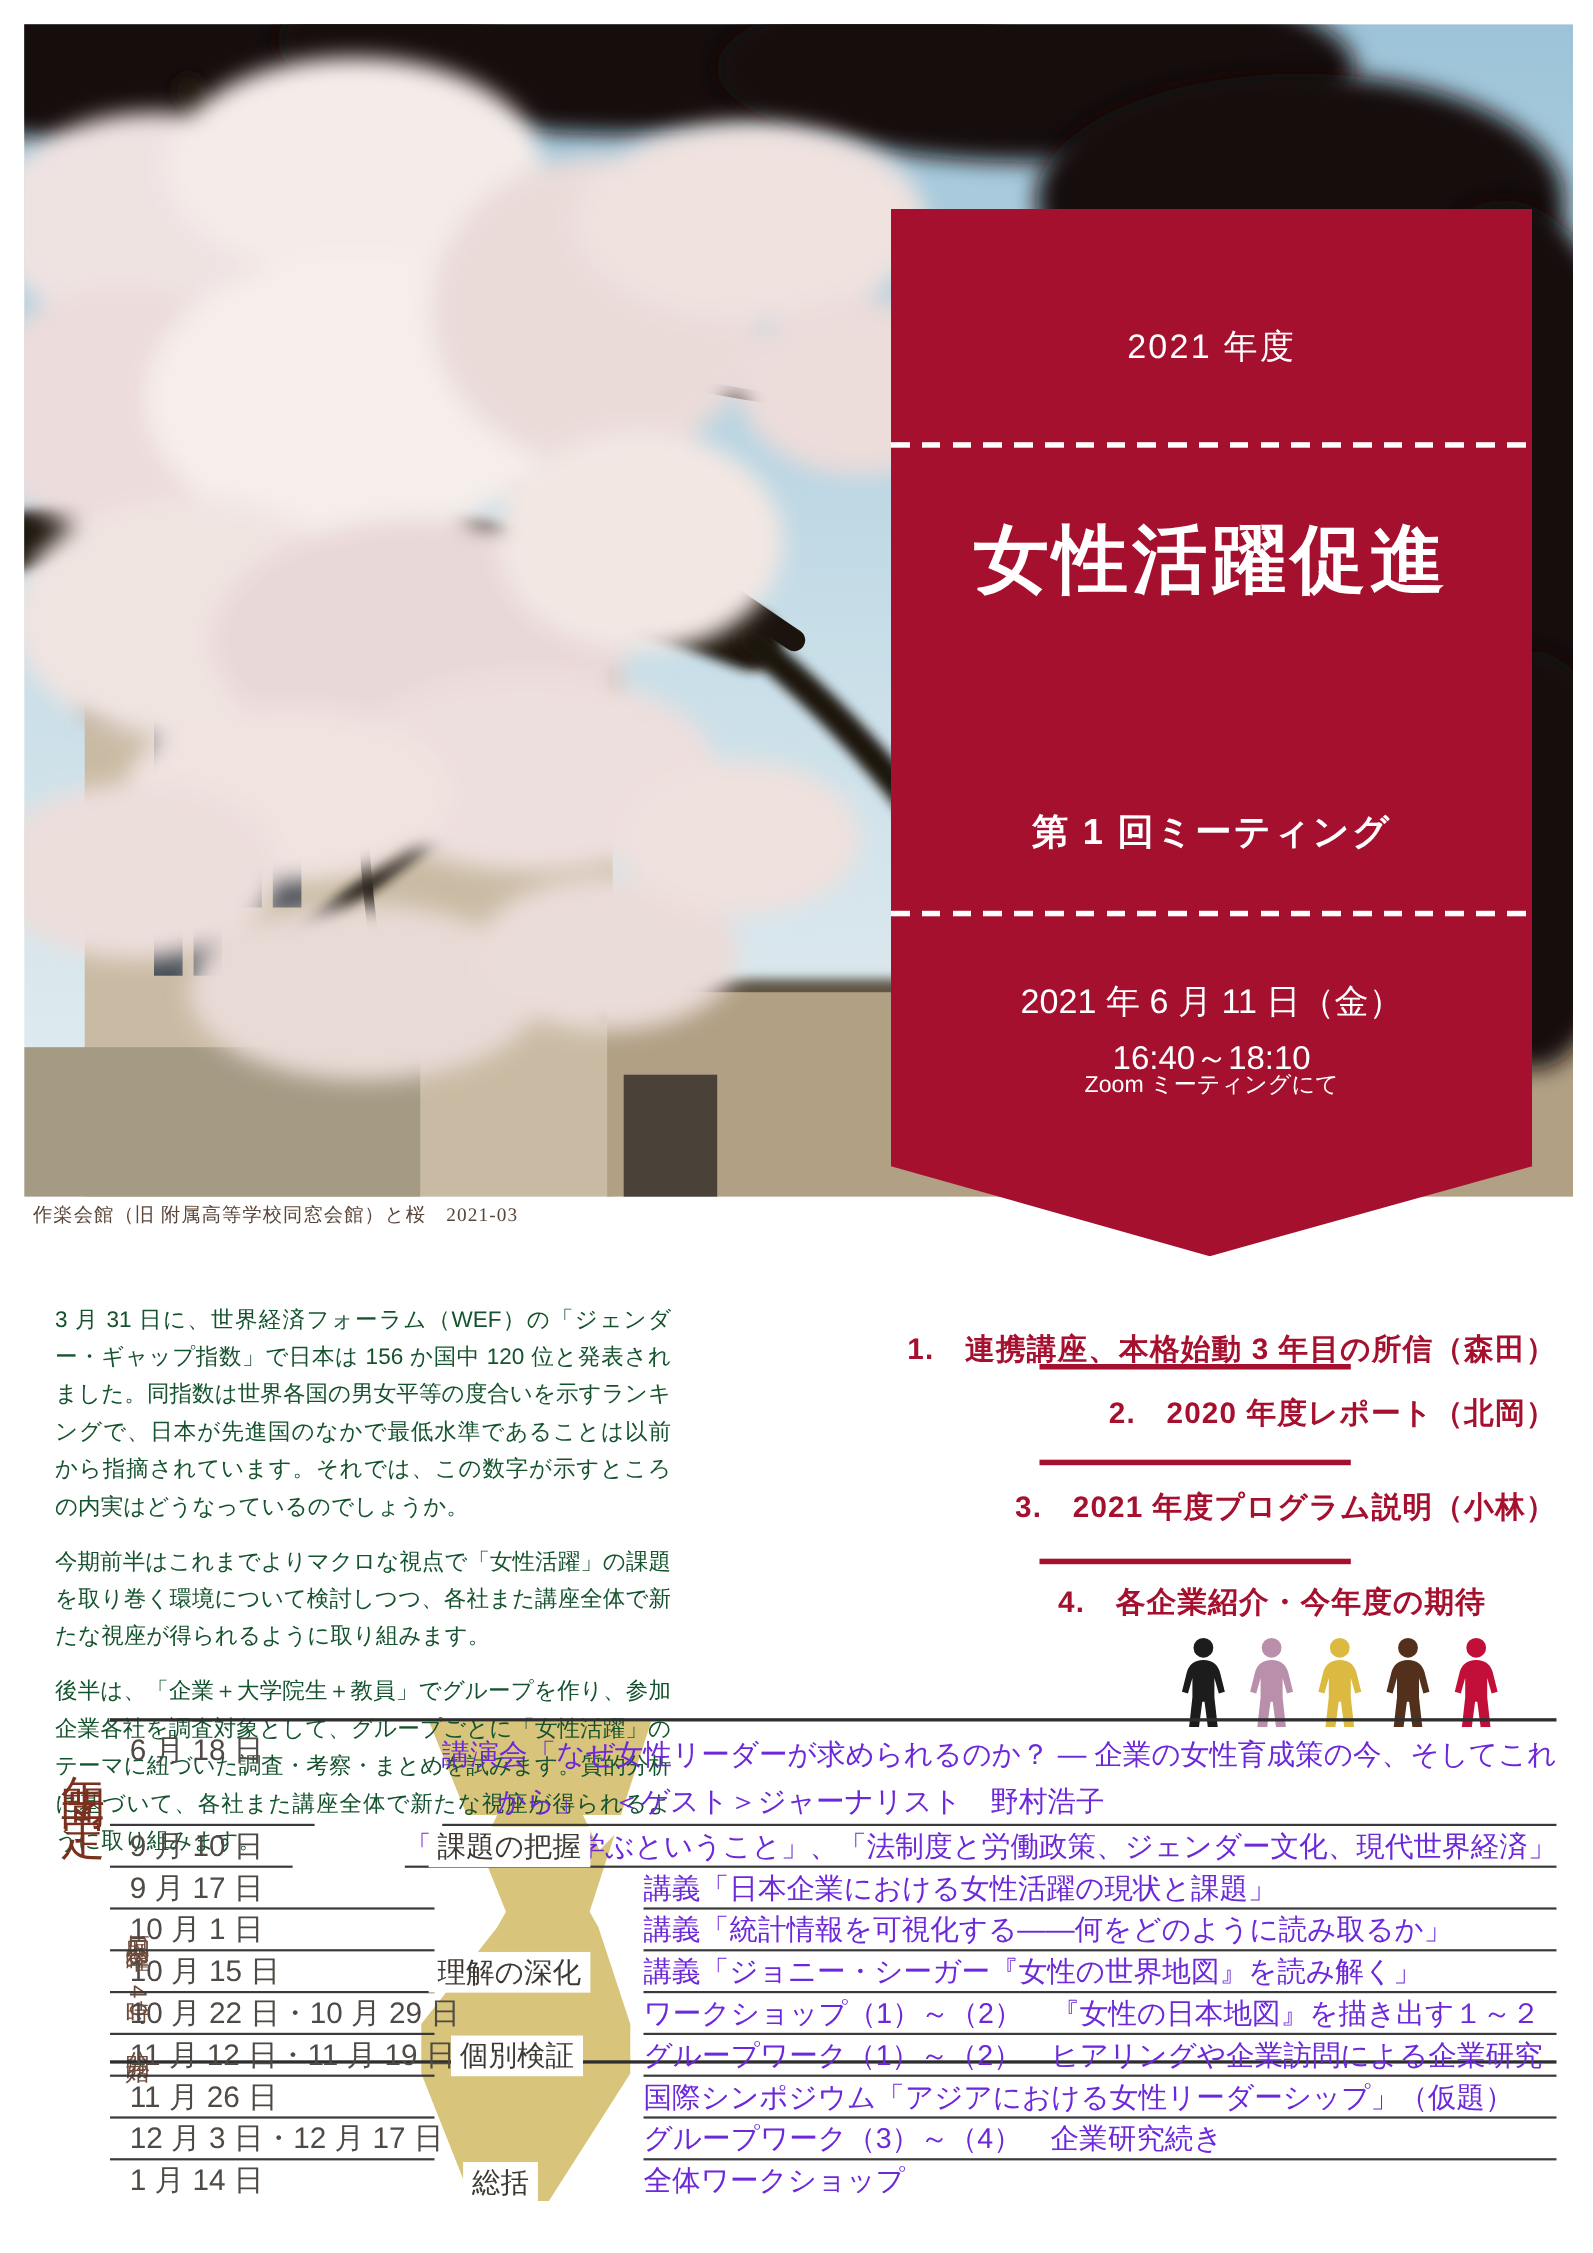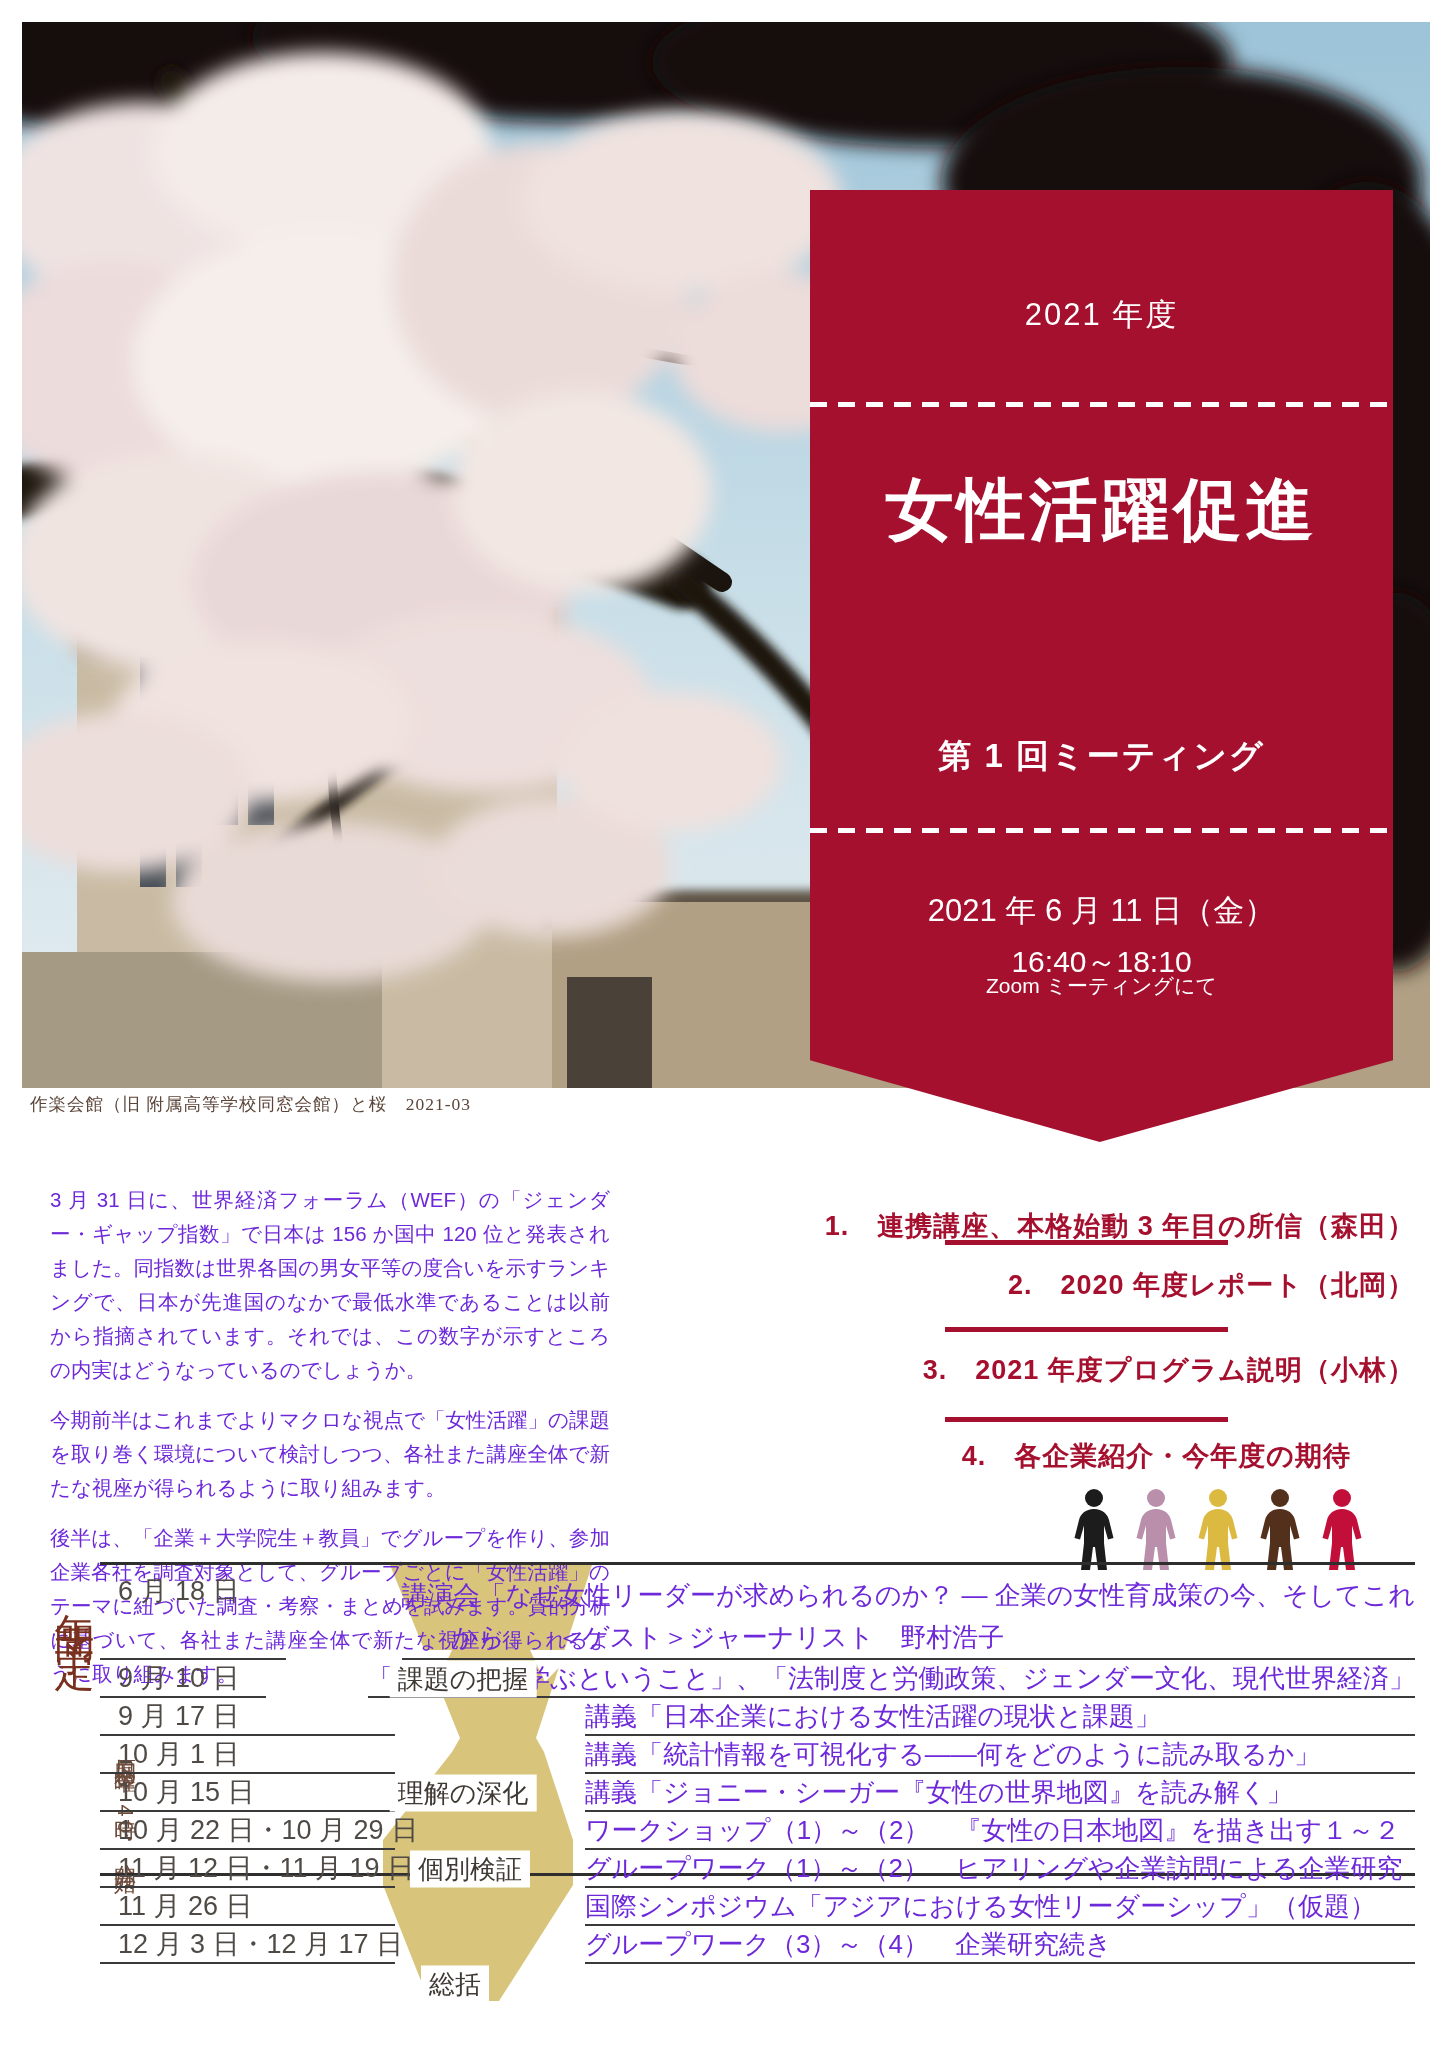--- a/index.html
+++ b/index.html
@@ -29,21 +29,21 @@
   .b-date   { top:700px; font-size:31px; }
   .b-time   { top:752px; font-size:30px; }
   .b-venue  { top:782px; font-size:21px; }
 
   
   .caption { position:absolute; left:30px; top:1092px; z-index:3; font-size:17.5px;
              color:#5b4539; letter-spacing:1px; font-family:"Liberation Serif", serif; }
 
   
   .intro { position:absolute; left:50px; top:1183px; width:560px; z-index:3; }
-  .intro p { margin:0 0 16px 0; font-size:20.5px; line-height:34px; color:#6d28d9; text-align:justify; }
+  .intro p { margin:0 0 16px 0; font-size:20.5px; line-height:34px; color:#14532d; text-align:justify; }
 
   
   .agenda { position:absolute; left:790px; top:0; width:625px; z-index:3; color:#a6102f; }
   .agenda .item { position:absolute; right:0; width:625px; text-align:right;
                   font-size:27px; font-weight:bold; letter-spacing:1px; white-space:nowrap; }
   .ag-i1 { top:1208px; } .ag-i2 { top:1267px; } .ag-i3 { top:1352px; } .ag-i4 { top:1438px; padding-right:64px; }
   .agenda .sep { position:absolute; left:155px; width:283px; height:5px; background:#a6102f; }
   .ag-s1 { top:1240px; } .ag-s2 { top:1327px; } .ag-s3 { top:1417px; }
 
   
@@ -285,20 +285,25 @@
     <div class="t-row">
       <div class="c-date">11 月 26 日</div>
       <div class="c-gap"></div>
       <div class="c-desc">国際シンポジウム「アジアにおける女性リーダーシップ」（仮題）</div>
     </div>
     <div class="t-row">
       <div class="c-date">12 月 3 日・12 月 17 日</div>
       <div class="c-gap"></div>
       <div class="c-desc">グループワーク（3）～（4）　企業研究続き</div>
     </div>
+    <div class="t-row last">
+      <div class="c-date">1 月 14 日</div>
+      <div class="c-gap"></div>
+      <div class="c-desc">全体ワークショップ</div>
+    </div>
   </div>
 
   <div class="phase-label ph-1">課題の把握</div>
   <div class="phase-label ph-2">理解の深化</div>
   <div class="phase-label ph-3">個別検証</div>
   <div class="phase-label ph-4">総括</div>
 
 </div>
 
 </body></html>

